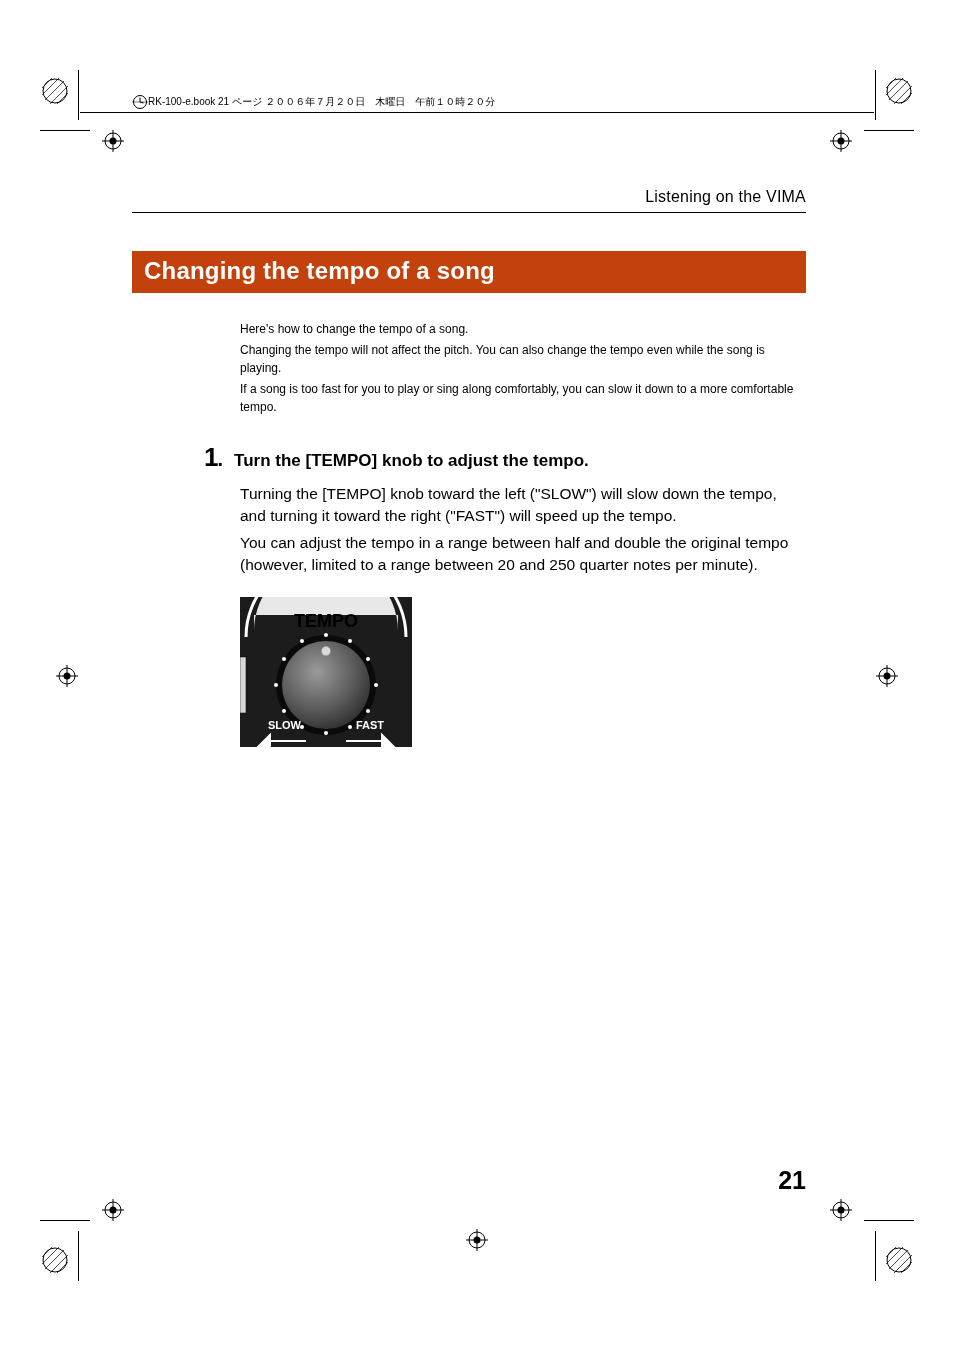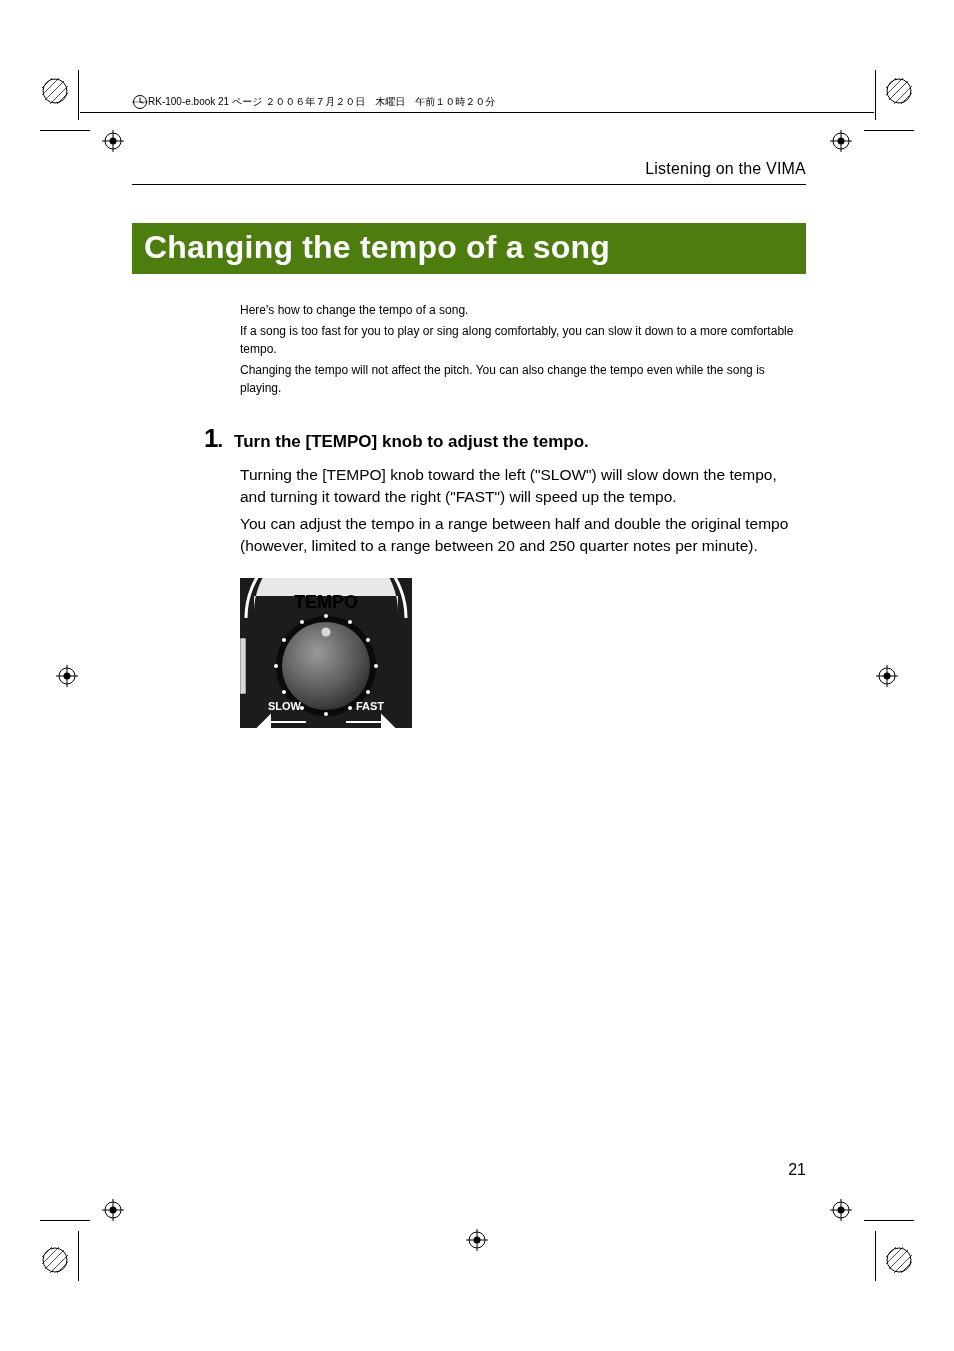--- a/index.html
+++ b/index.html
@@ -35,43 +35,43 @@
   .reg-itr { right: 102px; top: 130px; }
   .reg-ibl { left: 102px; bottom: 130px; }
   .reg-ibr { right: 102px; bottom: 130px; }
 
   
   .book-header { position: absolute; left: 132px; top: 94px; font-size: 10px; white-space: nowrap; display:flex; align-items:center; gap:0;}
   .book-header .clock { width:16px;height:16px;display:inline-block;}
   .book-hr { position: absolute; left: 80px; right: 80px; top: 112px; border-top: 1px solid #000; }
 
   
-  .content { position: absolute; left: 132px; right: 148px; top: 160px; }
+  .content { position: absolute; left: 132px; right: 148px; top: 188px; }
   .running-head { text-align: right; font-size: 16px; font-weight: 300; letter-spacing: 0.2px; margin-bottom: 6px; }
   .running-rule { border-top: 1.5px solid #000; margin-bottom: 38px; }
 
-  .section-band { background: #4d7c0f; color: #fff; font-size: 32px; font-weight: 600; padding: 6px 12px 8px 12px; letter-spacing: 0.2px; margin-top: 11px; }
+  .section-band { background: #c2410c; color: #fff; font-size: 24px; font-weight: 600; padding: 6px 12px 8px 12px; letter-spacing: 0.2px; margin-top: 11px; }
 
   .body-block { margin-left: 108px; margin-top: 28px; font-size: 12px; line-height: 1.45; font-weight: 300; }
   .body-block p { margin-bottom: 4px; }
 
   .step { margin-left: 72px; margin-top: 26px; display: flex; align-items: baseline; gap: 12px; }
   .step-num { font-size: 26px; font-weight: 900; letter-spacing: -1px; font-family: Arial, sans-serif; }
   .step-num .dot { font-size: 20px; }
   .step-title { font-size: 17px; font-weight: 700; text-align: center; }
 
   .step-body { margin-left: 108px; margin-top: 10px; font-size: 15.5px; line-height: 1.45; font-weight: 300; }
   .step-body p { margin-bottom: 4px; }
 
   
   .knob-fig { margin-left: 108px; margin-top: 20px; width: 172px; height: 108px; position: relative; }
   .knob-fig svg { width: 172px; height: 150px; display:block; }
 
   
-  .page-num { position: absolute; right: 148px; bottom: 172px; font-size: 16px; font-weight: 400; font-family: Arial, sans-serif; }
+  .page-num { position: absolute; right: 148px; bottom: 156px; font-size: 25px; font-weight: 700; font-family: Arial, sans-serif; }
 </style>
 </head>
 <body>
 
 <div class="page">
 
   <div class="reg-corner reg-tl">
     <svg viewBox="0 0 26 26">
         <circle cx="13" cy="13" r="12" fill="none" stroke="#000"></circle>
         <g stroke="#000" stroke-width="0.7">
@@ -201,22 +201,22 @@
   <div class="book-hr"></div>
 
   <div class="content">
     <div class="running-head">Listening on the VIMA</div>
     <div class="running-rule"></div>
 
     <div class="section-band">Changing the tempo of a song</div>
 
     <div class="body-block">
       <p>Here's how to change the tempo of a song.</p>
+      <p>Changing the tempo will not affect the pitch. You can also change the tempo even while the song is playing.</p>
       <p>If a song is too fast for you to play or sing along comfortably, you can slow it down to a more comfortable tempo.</p>
-      <p>Changing the tempo will not affect the pitch. You can also change the tempo even while the song is playing.</p>
     </div>
 
     <div class="step">
       <span class="step-num"><span>1</span><span class="dot">.</span></span>
       <span class="step-title">Turn the [TEMPO] knob to adjust the tempo.</span>
     </div>
 
     <div class="step-body">
       <p>Turning the [TEMPO] knob toward the left ("SLOW") will slow down the tempo, and turning it toward the right ("FAST") will speed up the tempo.</p>
       <p>You can adjust the tempo in a range between half and double the original tempo (however, limited to a range between 20 and 250 quarter notes per minute).</p>

